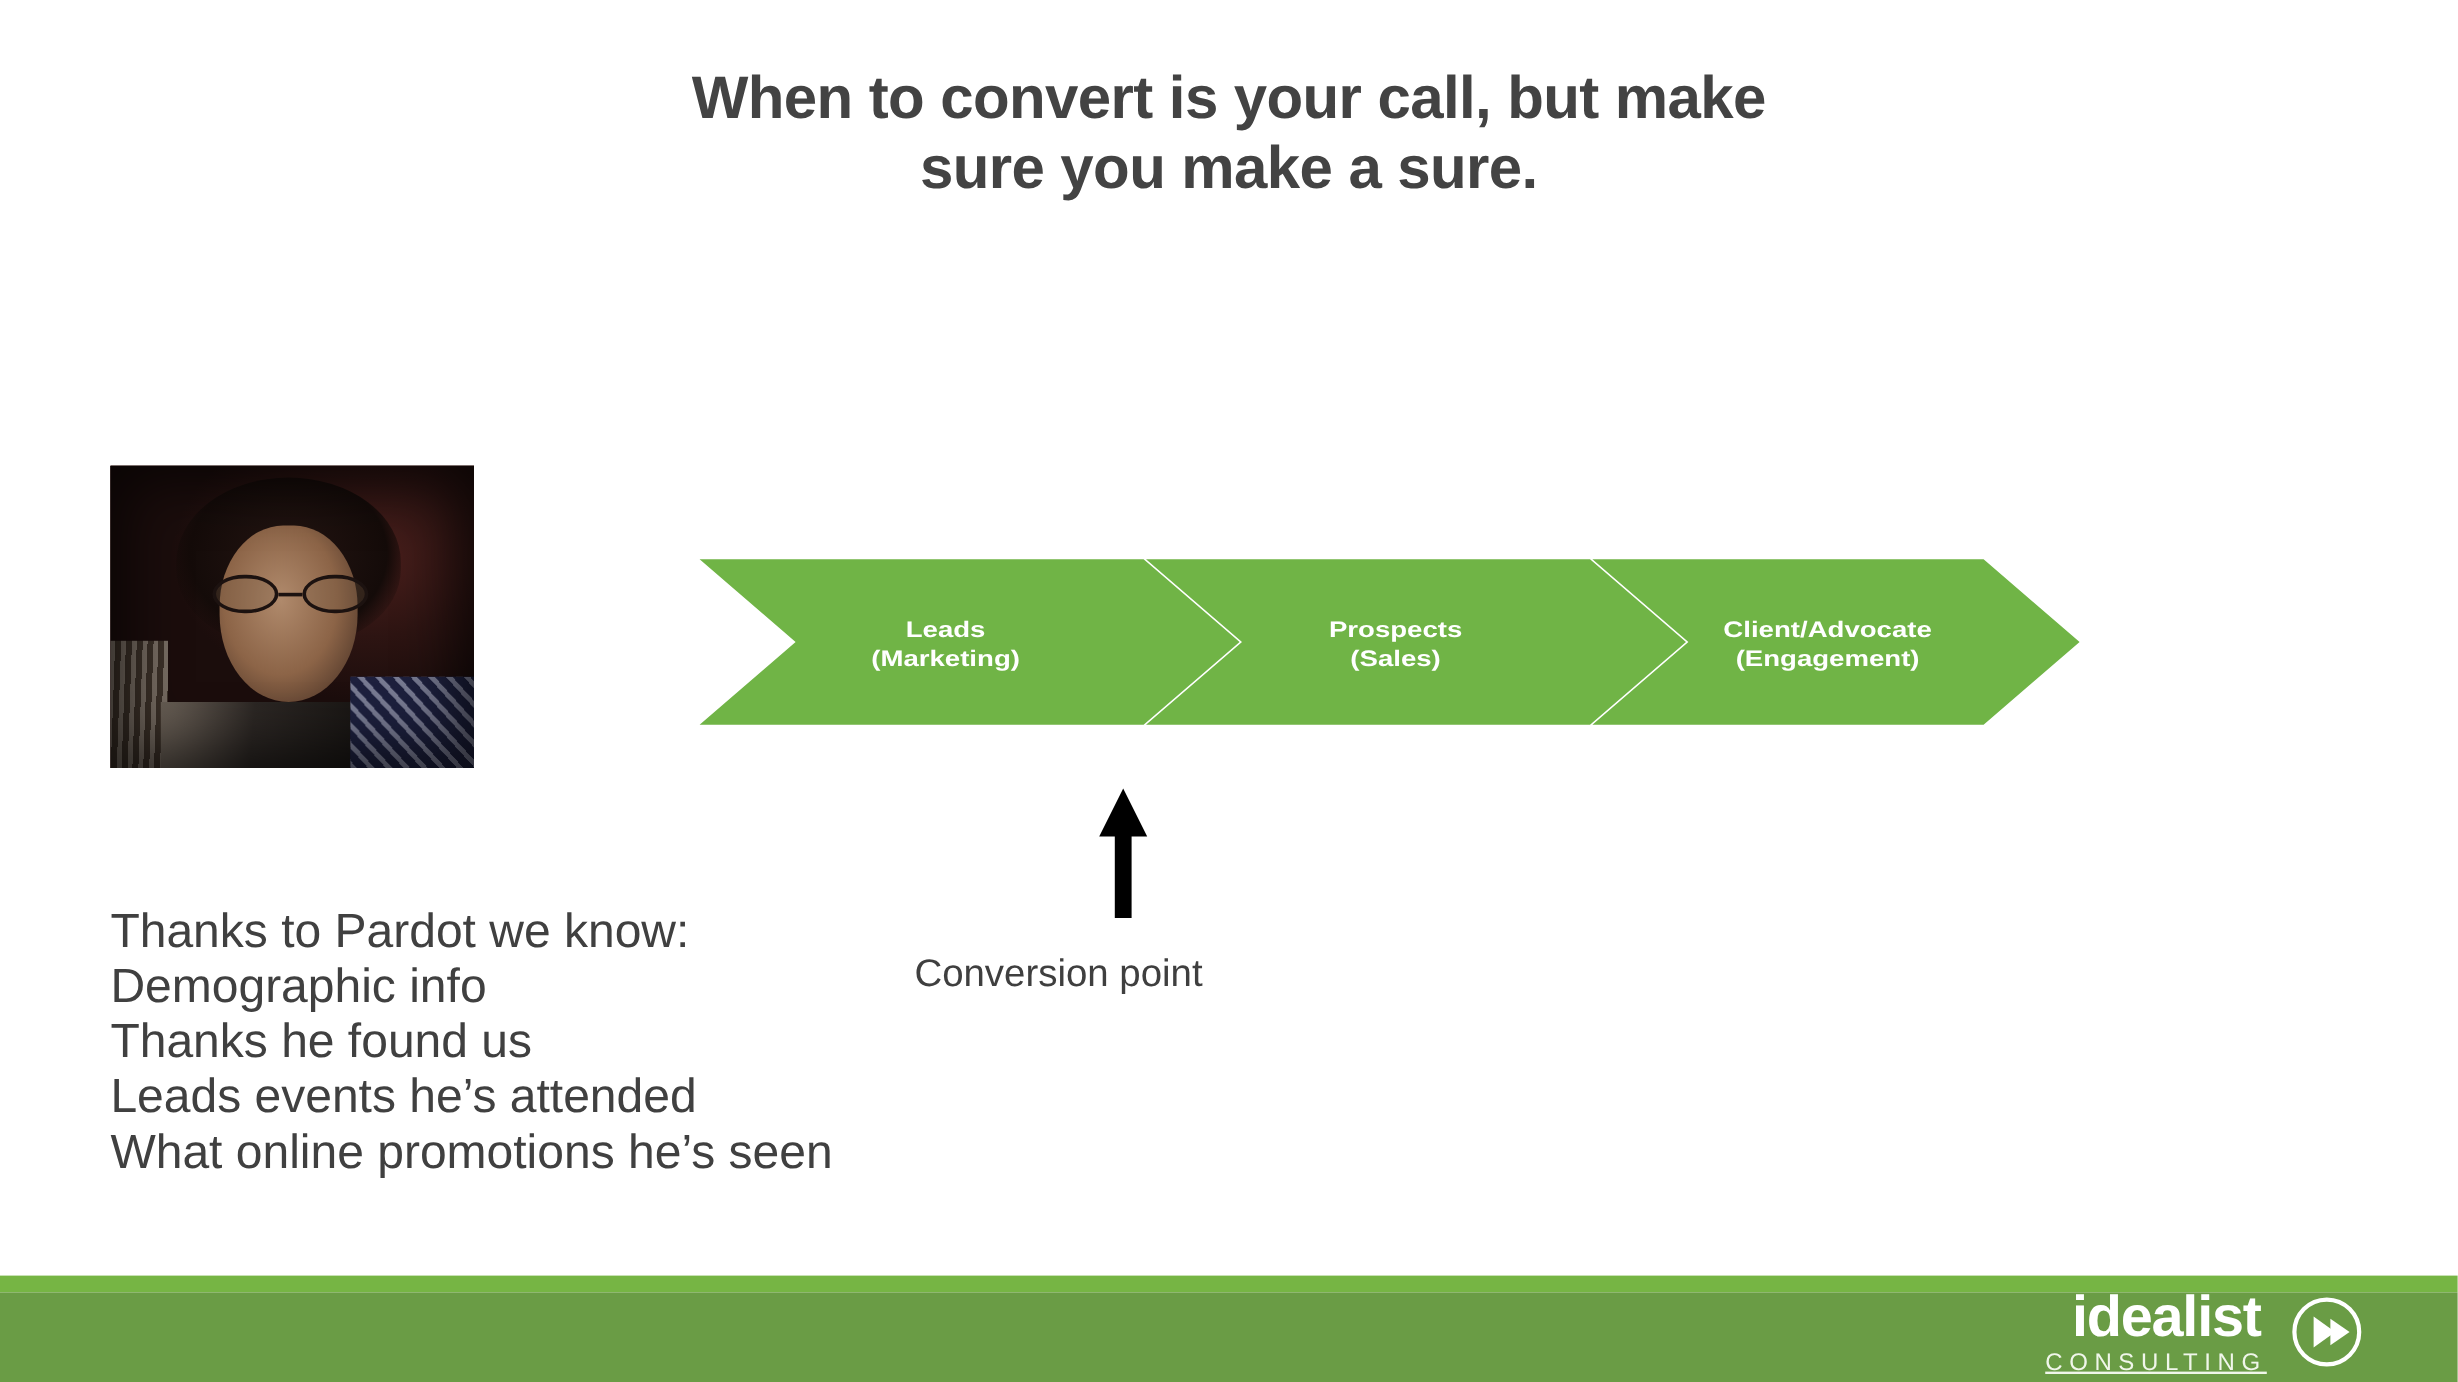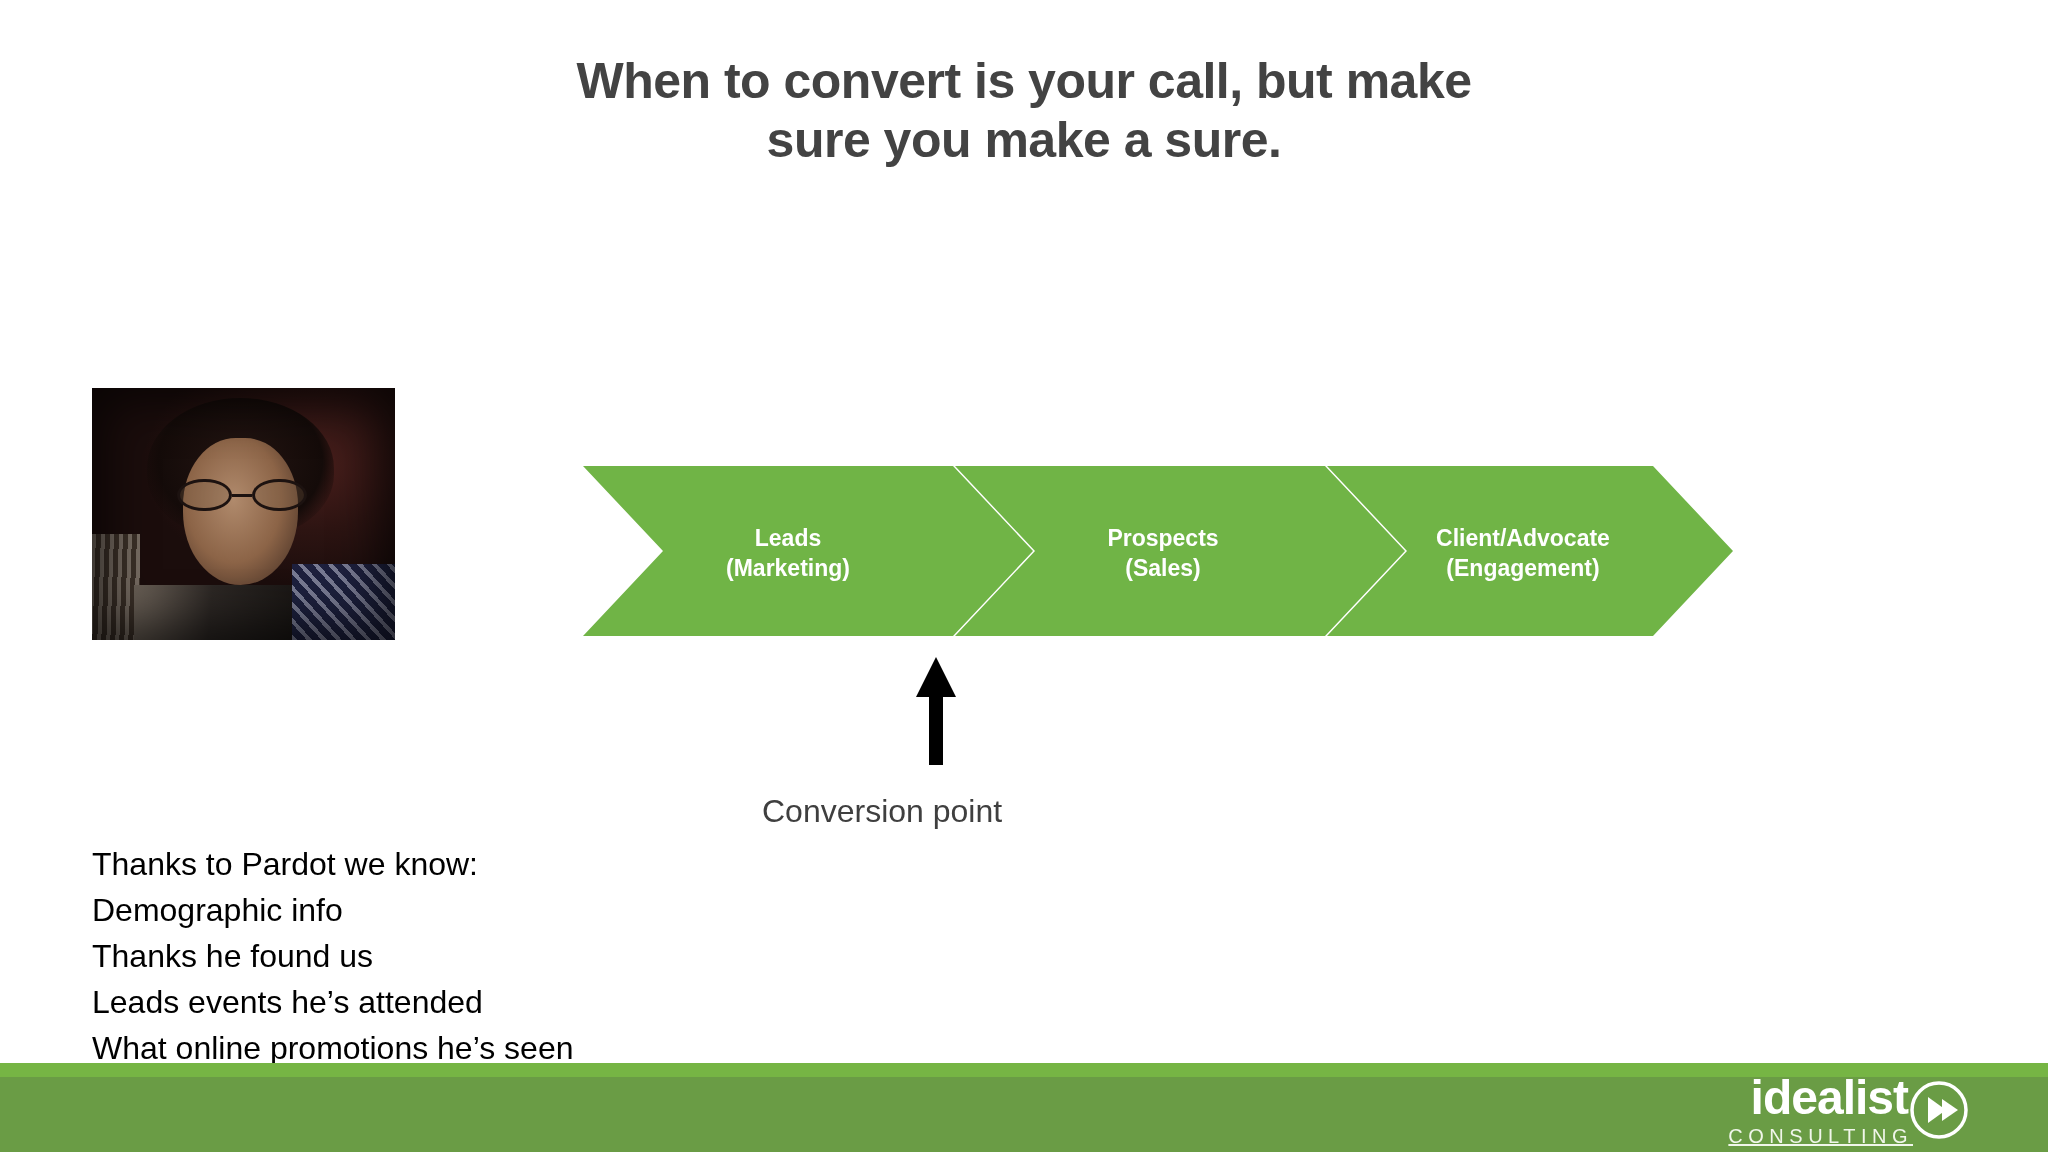--- a/index.html
+++ b/index.html
@@ -98,21 +98,21 @@
   }
   #portrait-photo .vignette {
     position:absolute; inset:0;
     box-shadow:inset 0 0 46px 16px rgba(0,0,0,0.62);
   }
 
   
   #process-flow {
     position:absolute;
     left:583px; top:466px;
-    width:1150px; height:170px;
+    width:1150px; height:138px;
   }
   #process-flow svg { display:block; width:100%; height:100%; overflow:visible; }
   .chev-label {
     fill:#ffffff;
     font-family:"Liberation Sans", sans-serif;
     font-weight:bold;
     font-size:23px;
     text-anchor:middle;
   }
 
@@ -129,23 +129,23 @@
     left:762px; top:793px;
     width:350px;
     text-align:left;
     font-size:32px;
     color:#3f3f3f;
   }
 
   
   #insights-list {
     position:absolute;
-    left:92px; top:841px;
-    font-size:32px;
-    color:#000000;
+    left:92px; top:753px;
+    font-size:40px;
+    color:#404040;
     line-height:46px;
     white-space:nowrap;
   }
   #insights-list li { list-style:none; }
 
   
   #footer-bar {
     position:absolute;
     left:0; top:1063px;
     width:2048px; height:89px;
@@ -156,21 +156,21 @@
   }
   #footer-bar .strip-dark {
     position:absolute; left:0; top:14px;
     width:100%; height:75px;
   }
   #brand-logo {
     position:absolute;
     right:78px; top:1074px;
     display:flex;
     align-items:center;
-    gap:0;
+    gap:24px;
   }
   #brand-logo .wordmark { text-align:right; line-height:1; }
   #brand-logo .wordmark .name {
     display:block;
     color:#ffffff;
     font-size:48px;
     font-weight:bold;
     letter-spacing:-1px;
   }
   #brand-logo .wordmark .sub {

